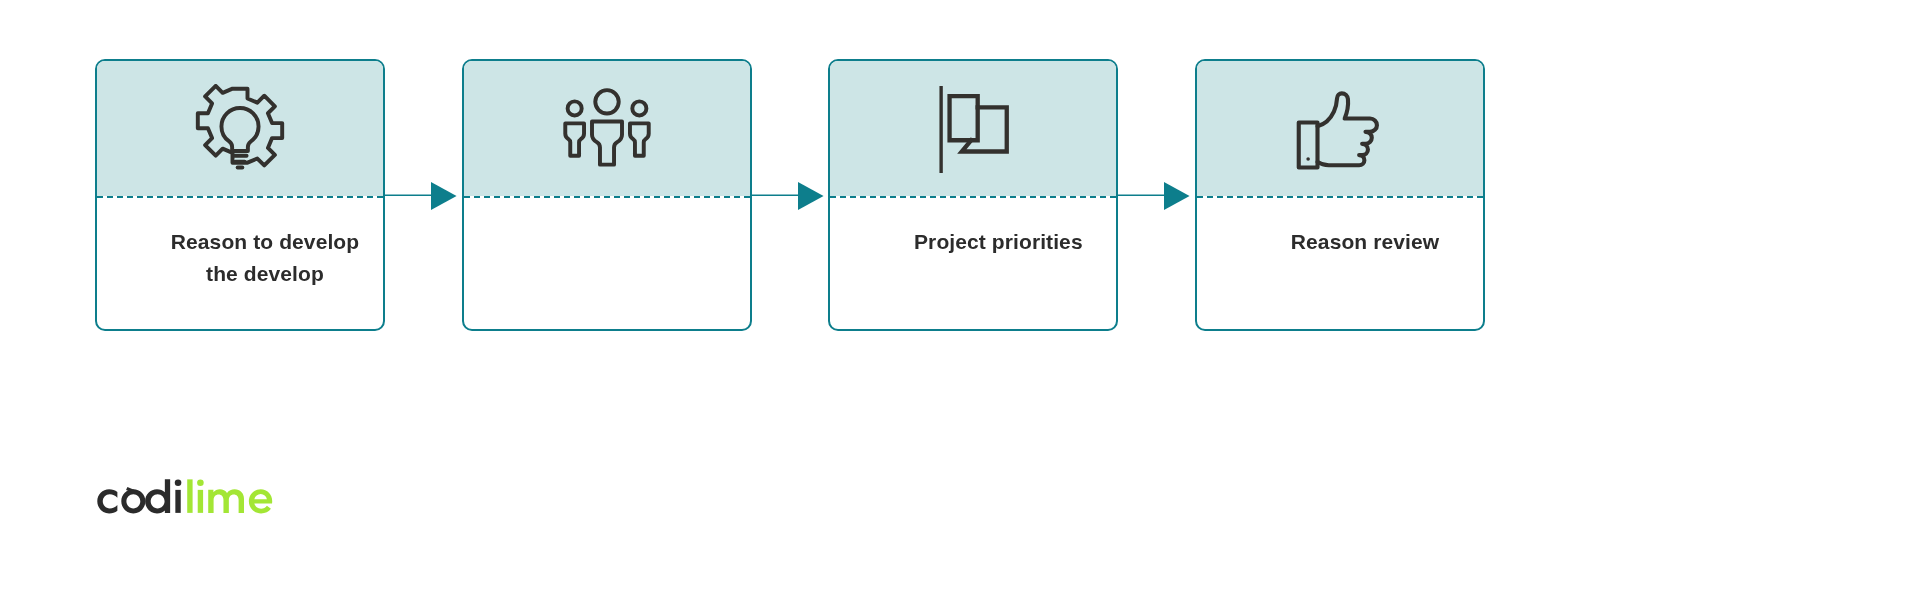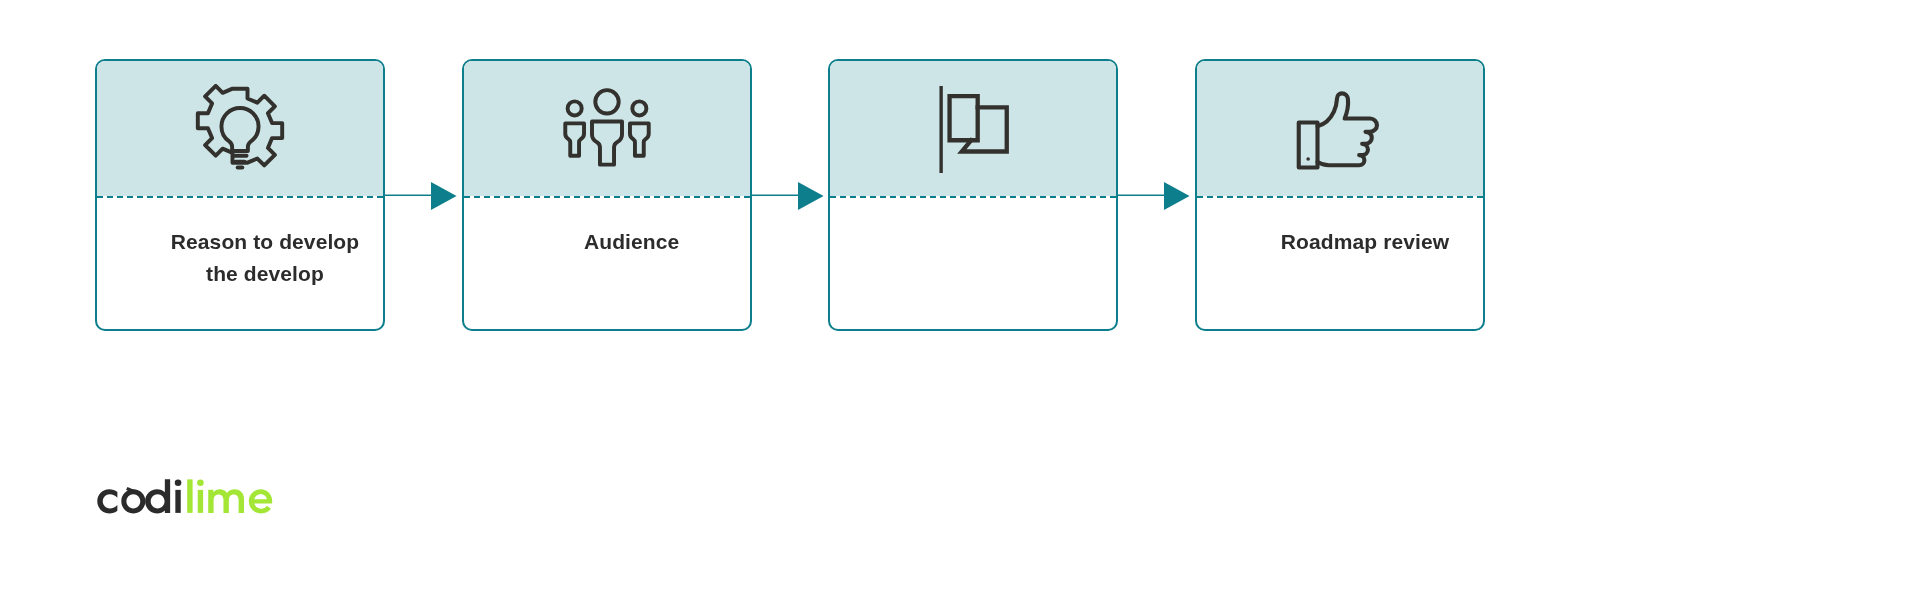--- a/index.html
+++ b/index.html
@@ -174,23 +174,20 @@
               <circle cx="15.5" cy="26" r="7.5"></circle>
               <path d="M5.5 42 h20 v11 c0 3-1.6 4.6-3.4 5.8 -1.2 0.8-1.9 2-1.9 3.4 V76.5 h-9.4 V62.2 c0-1.4-0.7-2.6-1.9-3.4 -1.8-1.2-3.4-2.8-3.4-5.8 Z"></path>
 
               <circle cx="84.5" cy="26" r="7.5"></circle>
               <path d="M74.5 42 h20 v11 c0 3-1.6 4.6-3.4 5.8 -1.2 0.8-1.9 2-1.9 3.4 V76.5 h-9.4 V62.2 c0-1.4-0.7-2.6-1.9-3.4 -1.8-1.2-3.4-2.8-3.4-5.8 Z"></path>
             </g>
           </svg>
         </span>
       </div>
       <div class="card-divider"></div>
-      <div class="card-bottom">
-        <div class="card-label">Audience</div>
-      </div>
     </div>
 
     <div class="connector">
       <span>
         <svg class="arrow-svg" viewBox="0 0 90 40" preserveAspectRatio="none" xmlns="http://www.w3.org/2000/svg">
           <path d="M0 18.5 H58 V20 H0 Z" fill="#0d7e8c"></path>
           <path d="M54 6 L84 20 L54 34 Z" fill="#0d7e8c"></path>
         </svg>
       </span>
     </div>
@@ -201,20 +198,23 @@
           <svg class="card-icon" viewBox="0 0 100 96" xmlns="http://www.w3.org/2000/svg">
             <g fill="none" stroke="#33312e" stroke-linejoin="miter" stroke-linecap="square">
               <path d="M16 4 V93" stroke-width="3.6"></path>
               <path d="M25 13 H55 V60 H25 Z" stroke-width="4.6"></path>
               <path d="M55 25 H86 V72 H38 L48 60" stroke-width="4.6"></path>
             </g>
           </svg>
         </span>
       </div>
       <div class="card-divider"></div>
+      <div class="card-bottom">
+        <div class="card-label">Project priorities</div>
+      </div>
     </div>
 
     <div class="connector">
       <span>
         <svg class="arrow-svg" viewBox="0 0 90 40" preserveAspectRatio="none" xmlns="http://www.w3.org/2000/svg">
           <path d="M0 18.5 H58 V20 H0 Z" fill="#0d7e8c"></path>
           <path d="M54 6 L84 20 L54 34 Z" fill="#0d7e8c"></path>
         </svg>
       </span>
     </div>
@@ -226,21 +226,21 @@
             <g fill="none" stroke="#33312e" stroke-width="4.4" stroke-linejoin="round" stroke-linecap="round">
               <path d="M6 41 H26 V89 H6 Z"></path>
               <path d="M26 45 c8-2 14-8 17.5-15.5 2.8-6 3.2-11.5 3.4-14.5 0.2-2.8 2.3-5 5-5 3.5 0 6.3 2.8 6.6 6.3 0.5 6-0.4 13-3.5 20.5 h27 c4.1 0 7.4 3.2 7.4 7.1 0 3.9-3.3 7.1-7.4 7.1 h-4.8 c3.7 0 6.7 2.9 6.7 6.4 0 3.5-3 6.4-6.7 6.4 h-3.6 c3.4 0 6.2 2.7 6.2 6 0 3.3-2.8 6-6.2 6 h-3.2 c3.1 0 5.6 2.4 5.6 5.4 0 3-2.5 5.4-5.6 5.4 H38 c-5 0-9.2-1.6-12-3.5"></path>
               <circle cx="16" cy="80" r="1.9" fill="#33312e" stroke="none"></circle>
             </g>
           </svg>
         </span>
       </div>
       <div class="card-divider"></div>
       <div class="card-bottom">
-        <div class="card-label">Roadmap review</div>
+        <div class="card-label">Reason review</div>
       </div>
     </div>
 
   </div>
 
   <div class="logo">
     <svg class="logo-svg" viewBox="0 0 210 46" xmlns="http://www.w3.org/2000/svg">
       <g fill="#2b2b2b">
 
         <path d="M24.5 15.4 c-2.4-1.9-5.5-3-9-3 C8.2 12.4 2.5 18.2 2.5 25.6 S8.2 38.8 15.5 38.8 c3.5 0 6.6-1.1 9-3 l0-6.2 c-2.1 2.4-5.1 3.8-8.4 3.8 -4.2 0-7.6-3.5-7.6-7.8 s3.4-7.8 7.6-7.8 c3.3 0 6.3 1.4 8.4 3.8 Z"></path>

